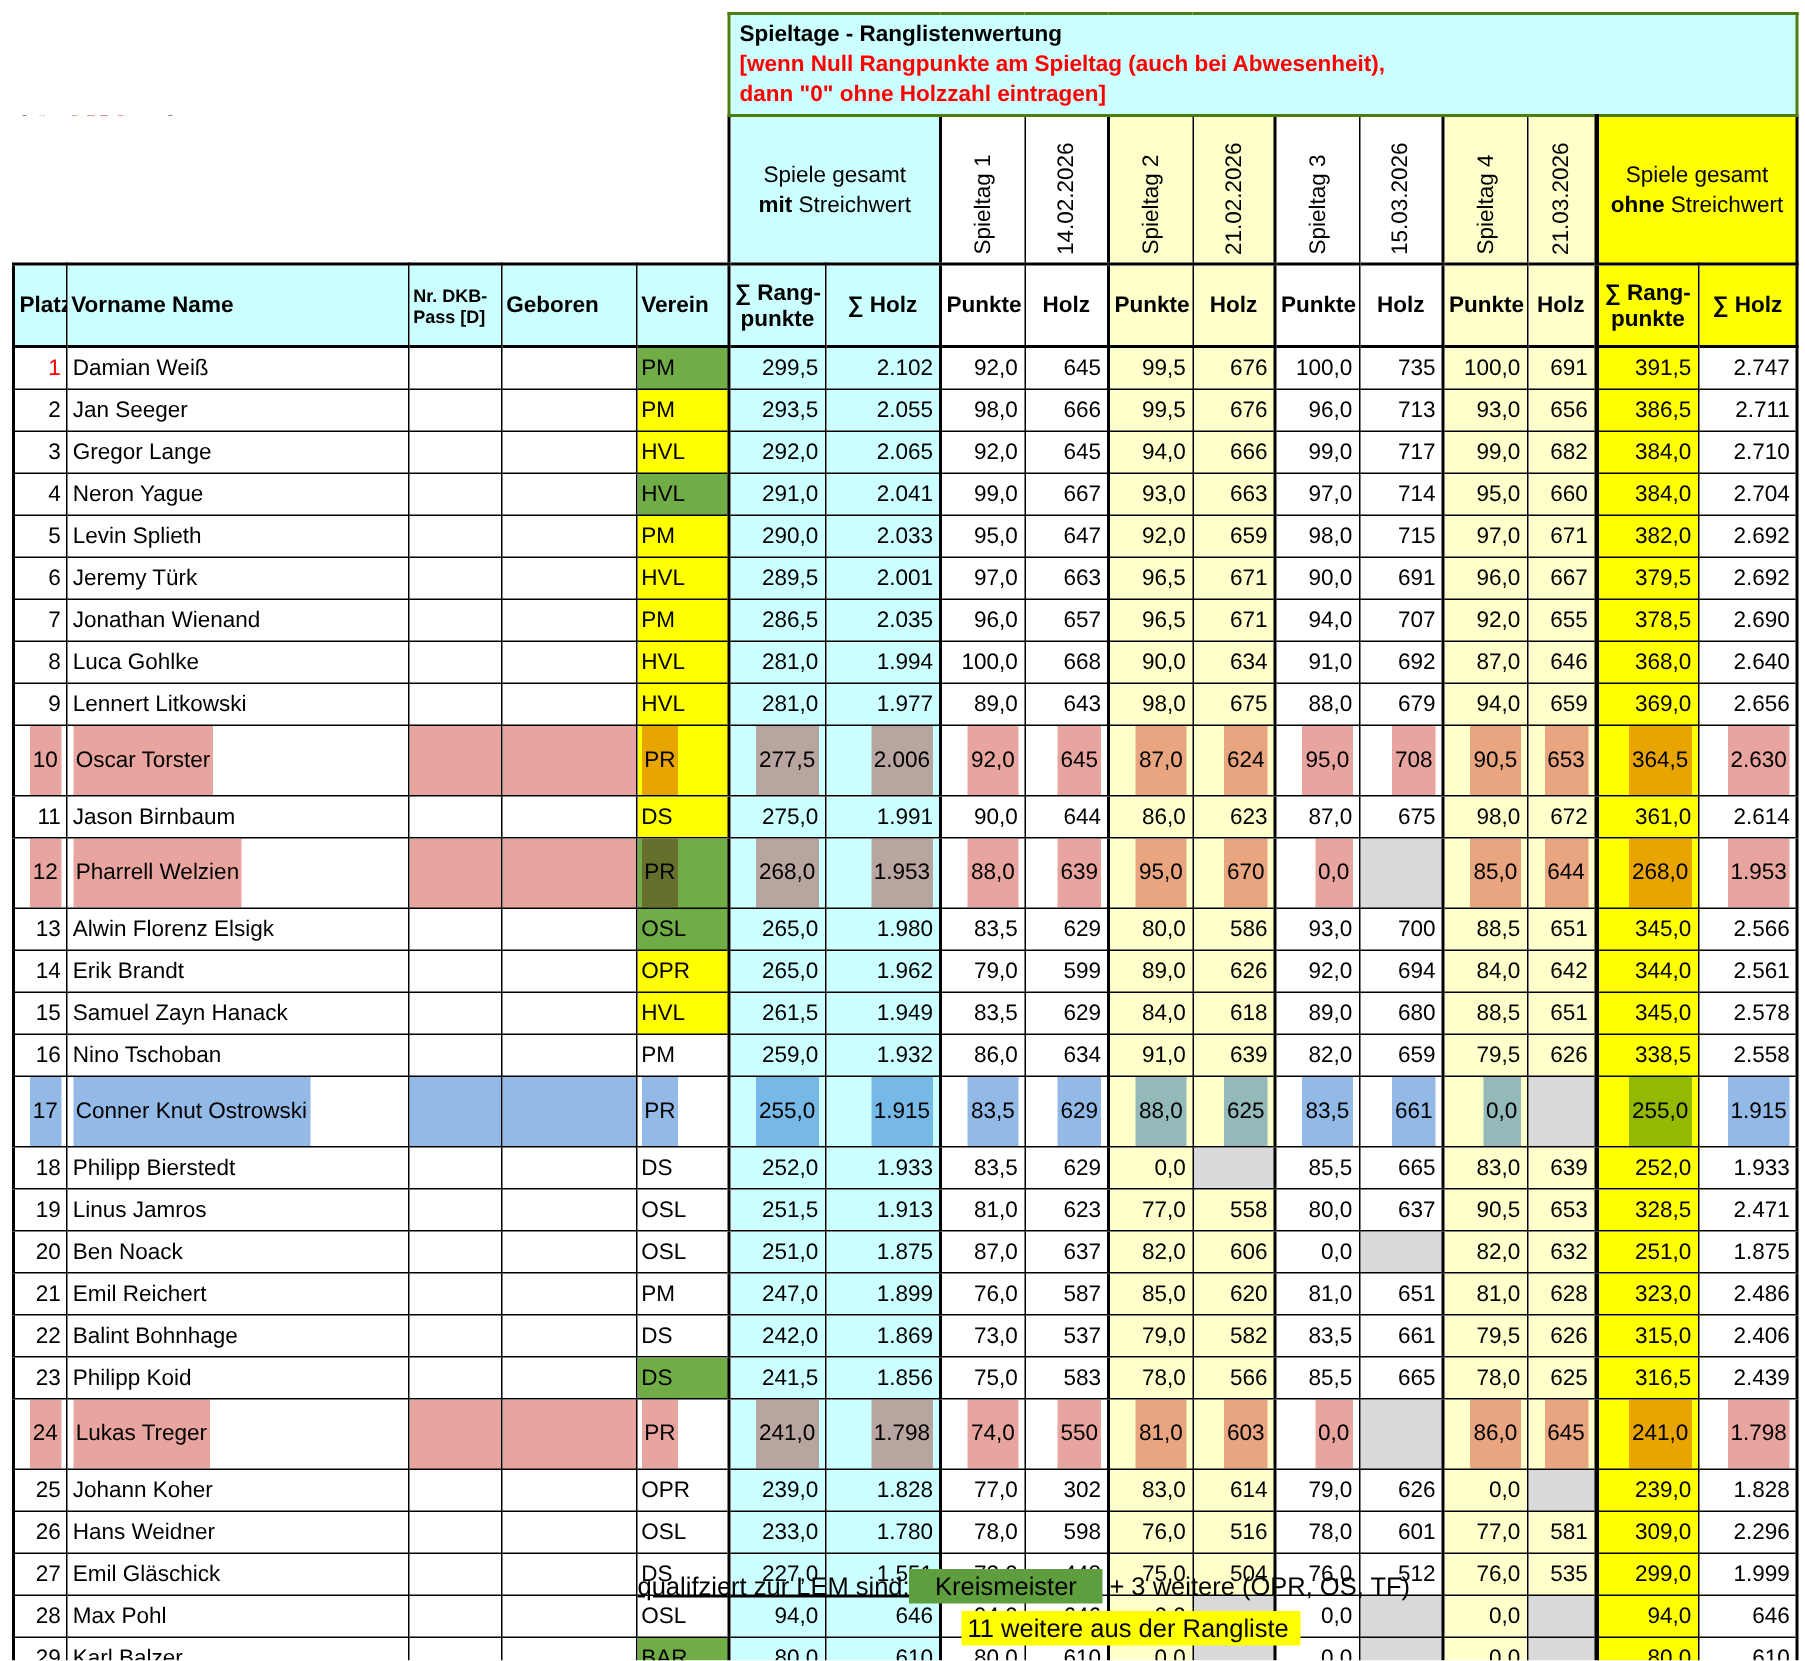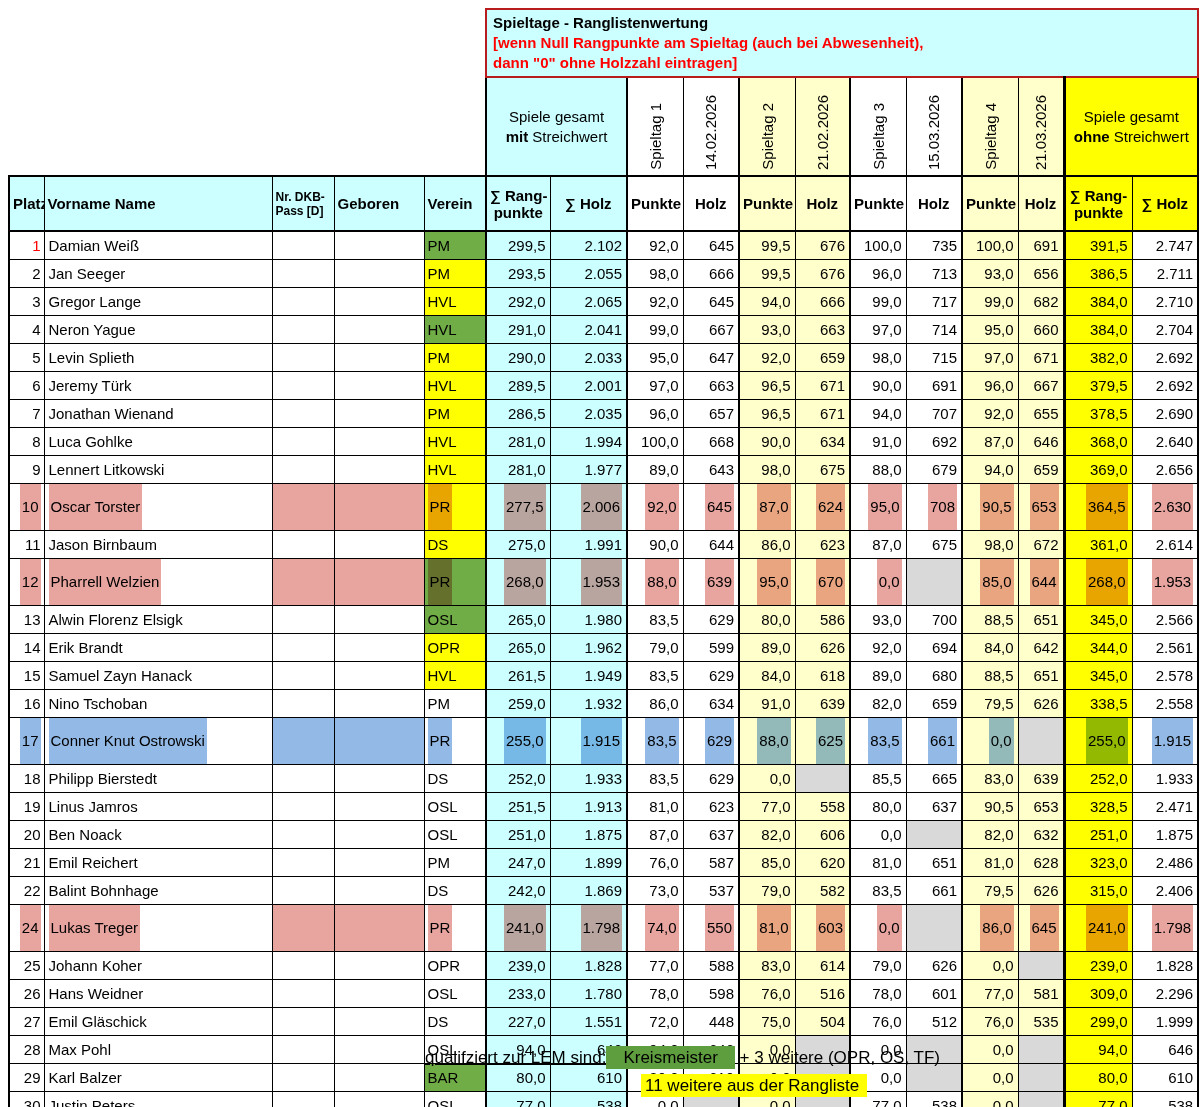--- a/index.html
+++ b/index.html
@@ -21,21 +21,21 @@
   .bg-cyan{background:var(--cyan);} .bg-ly{background:var(--light-yellow);}
   .bg-yellow{background:var(--yellow);} .bg-grey{background:var(--grey);}
   .v-green{background:var(--green);} .v-yellow{background:var(--yellow);} .v-white{background:#fff;}
   .fill-pink{background:var(--pink);} .fill-blue{background:var(--blue);}
 
   .bl2{border-left:2px solid #000;} .bl3{border-left:3px solid #000;}
   .br2{border-right:2px solid #000;} .bt2{border-top:2px solid #000;}
   tr.row-b td{border-bottom:2px solid #000;} tr.row-c td{border-bottom:2px solid #000;}
   tr.row-body:last-child td{border-bottom:2px solid #000;}
 
-  .titlebox{border:2px solid #b91c1c;background:var(--cyan);vertical-align:top;padding:3px 6px;}
+  .titlebox{border:2px solid #4d7c0f;background:var(--cyan);vertical-align:top;padding:3px 6px;}
   .titlebox .t1{font-weight:bold;font-size:15px;line-height:20px;}
   .titlebox .t2{font-weight:bold;font-size:15px;line-height:20px;color:var(--red);}
 
   .grp{ text-align:center;font-size:15px;line-height:20px;}
   .vt{writing-mode:vertical-rl;transform:rotate(180deg);font-size:15px;margin:0 auto;
       white-space:nowrap;}
   td.vcell{text-align:center;vertical-align:bottom;padding-bottom:5px;}
 
   td.hdr{font-weight:bold;text-align:center;line-height:17px;}
   td.hdr-left{font-weight:bold;text-align:left;line-height:17px;}
@@ -595,20 +595,39 @@
           <td class="num bl2 bg-ly">79,0</td>
           <td class="num bg-ly">582</td>
           <td class="num bl2">83,5</td>
           <td class="num">661</td>
           <td class="num bl2 bg-ly">79,5</td>
           <td class="num bg-ly">626</td>
           <td class="num bg-yellow bl3">315,0</td>
           <td class="num br2">2.406</td>
         </tr>
         <tr class="row-body">
+          <td class="c-platz">23</td>
+          <td class="c-name">Philipp Koid</td>
+          <td class="c-pass"></td>
+          <td class="c-geb"></td>
+          <td class="c-verein v-green">DS</td>
+          <td class="num bg-cyan bl2">241,5</td>
+          <td class="num bg-cyan">1.856</td>
+          <td class="num bl2">75,0</td>
+          <td class="num">583</td>
+          <td class="num bl2 bg-ly">78,0</td>
+          <td class="num bg-ly">566</td>
+          <td class="num bl2">85,5</td>
+          <td class="num">665</td>
+          <td class="num bl2 bg-ly">78,0</td>
+          <td class="num bg-ly">625</td>
+          <td class="num bg-yellow bl3">316,5</td>
+          <td class="num br2">2.439</td>
+        </tr>
+        <tr class="row-body">
           <td class="c-platz"><span class="hl hl-pink">24</span></td>
           <td class="c-name"><span class="hl hl-pink">Lukas Treger</span></td>
           <td class="c-pass fill-pink"></td>
           <td class="c-geb fill-pink"></td>
           <td class="c-verein v-white"><span class="hl hl-pink">PR</span></td>
           <td class="num bg-cyan bl2"><span class="hl hl-pink">241,0</span></td>
           <td class="num bg-cyan"><span class="hl hl-pink">1.798</span></td>
           <td class="num bl2"><span class="hl hl-pink">74,0</span></td>
           <td class="num"><span class="hl hl-pink">550</span></td>
           <td class="num bl2 bg-ly"><span class="hl hl-pink">81,0</span></td>
@@ -622,21 +641,21 @@
         </tr>
         <tr class="row-body">
           <td class="c-platz">25</td>
           <td class="c-name">Johann Koher</td>
           <td class="c-pass"></td>
           <td class="c-geb"></td>
           <td class="c-verein v-white">OPR</td>
           <td class="num bg-cyan bl2">239,0</td>
           <td class="num bg-cyan">1.828</td>
           <td class="num bl2">77,0</td>
-          <td class="num">588</td>
+          <td class="num">302</td>
           <td class="num bl2 bg-ly">83,0</td>
           <td class="num bg-ly">614</td>
           <td class="num bl2">79,0</td>
           <td class="num">626</td>
           <td class="num bl2 bg-ly">0,0</td>
           <td class="num bg-grey"></td>
           <td class="num bg-yellow bl3">239,0</td>
           <td class="num br2">1.828</td>
         </tr>
         <tr class="row-body">

